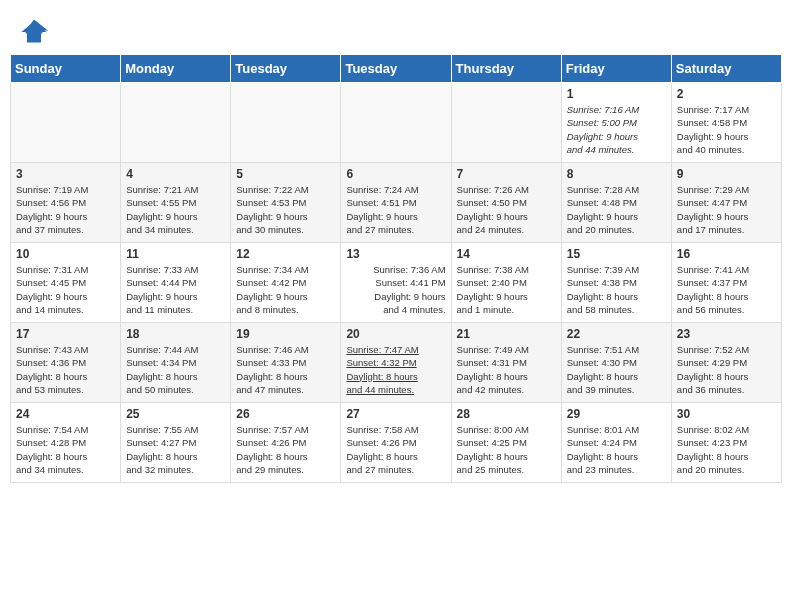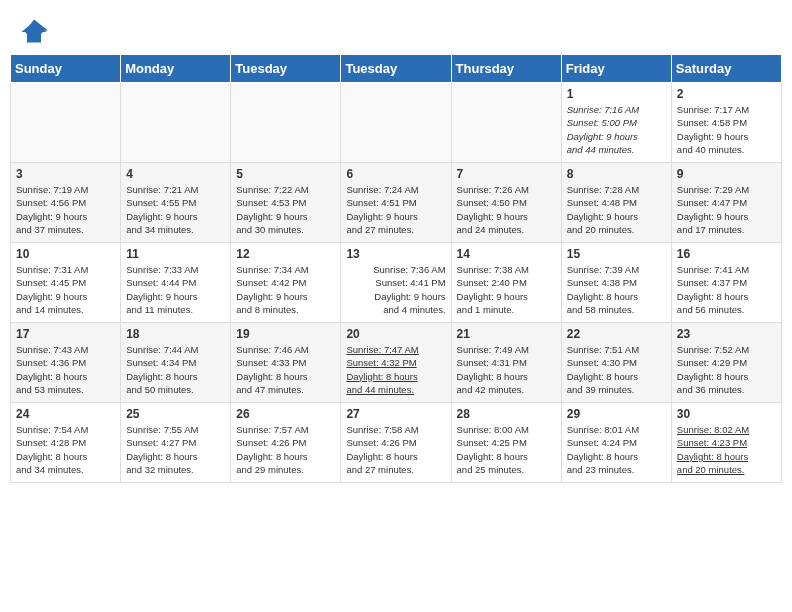--- a/index.html
+++ b/index.html
@@ -335,20 +335,20 @@
         </td>
         <td>
           <span class="day-num">29</span>
           <div class="day-info" style="white-space: pre-line;">Sunrise: 8:01 AM
 Sunset: 4:24 PM
 Daylight: 8 hours
 and 23 minutes.</div>
         </td>
         <td>
           <span class="day-num">30</span>
-          <div class="day-info" style="white-space: pre-line; text-decoration: underline;">Sunrise: 8:02 AM
+          <div class="day-info" style="white-space: pre-line;">Sunrise: 8:02 AM
 Sunset: 4:23 PM
 Daylight: 8 hours
 and 20 minutes.</div>
         </td>
       </tr>
     </tbody>
 </table>
 
 </body></html>

